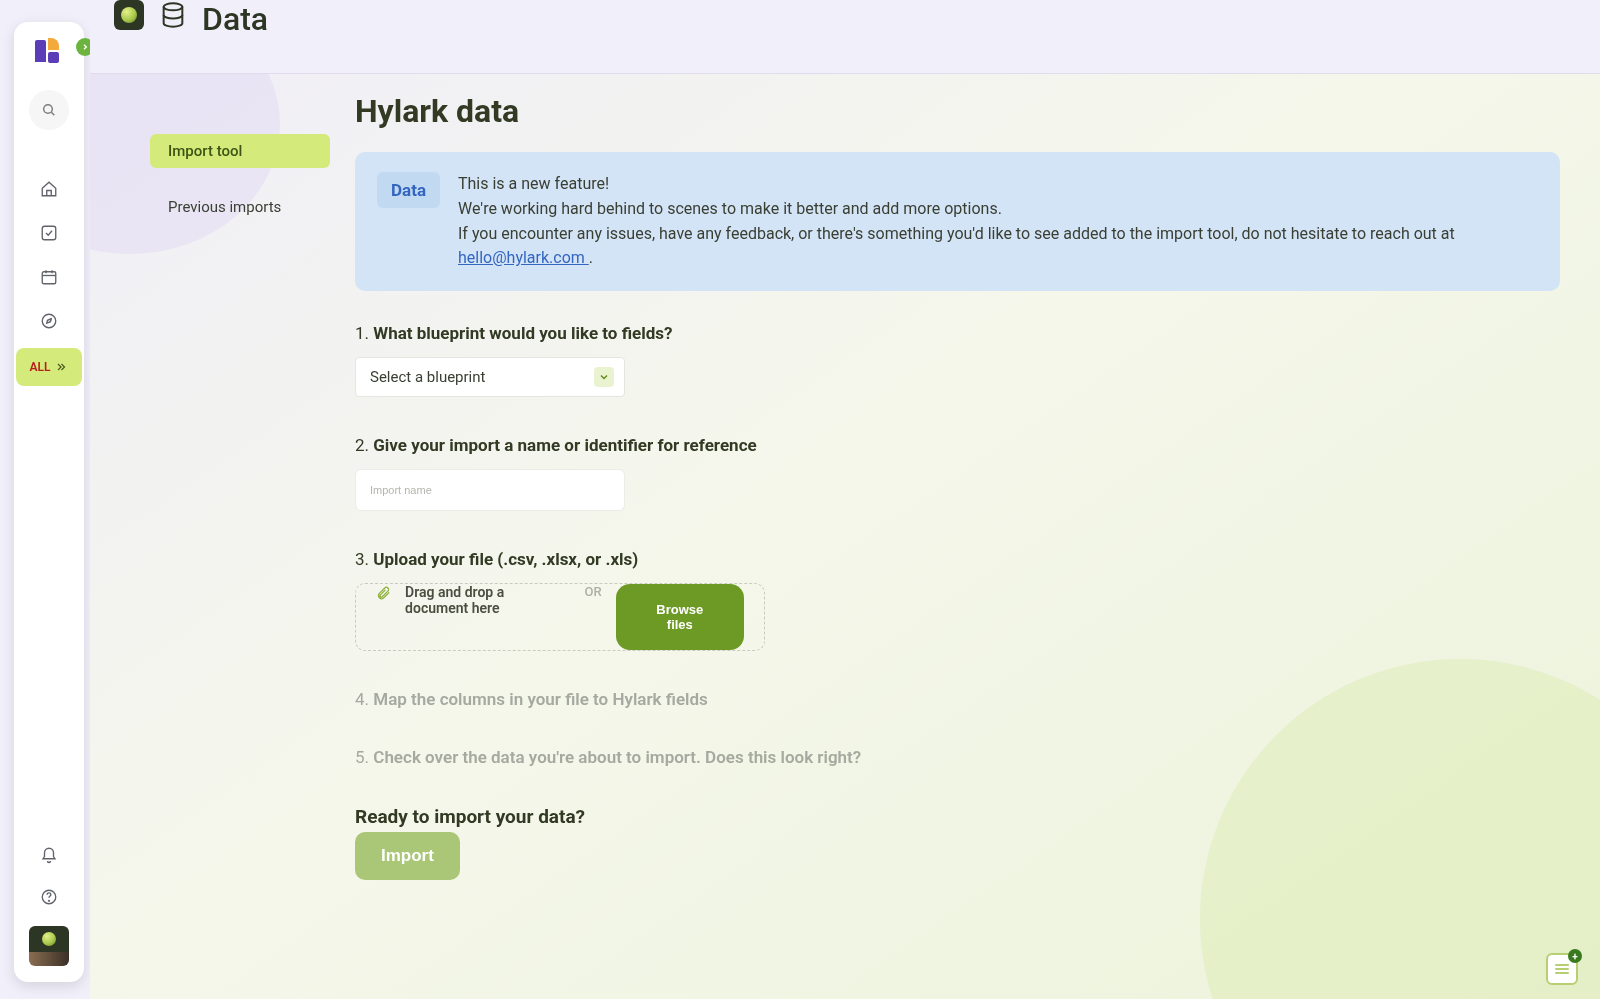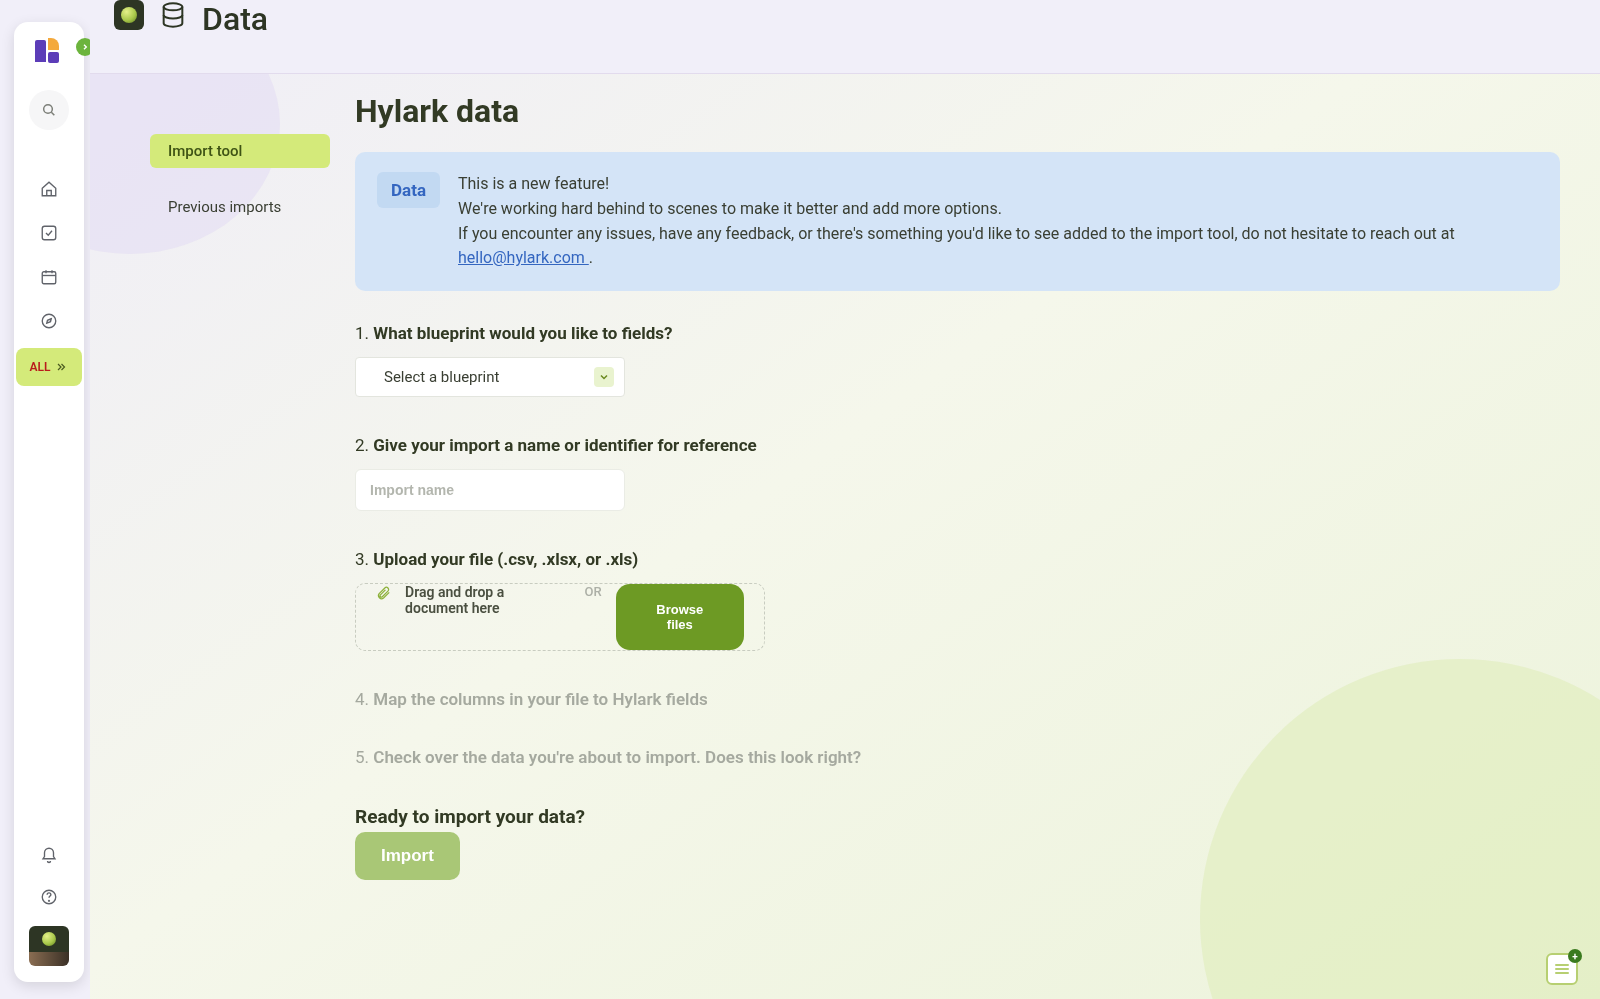--- a/index.html
+++ b/index.html
@@ -280,21 +280,21 @@
     }
     .step.disabled .step-label .txt { font-weight: 600; }
     .select-box {
       width: 270px;
       height: 40px;
       border: 1px solid #e3e5de;
       border-radius: 4px;
       background: #fff;
       display: flex;
       align-items: center;
-      padding: 0 10px 0 28px;
+      padding: 0 10px 0 14px;
       justify-content: space-between;
       font-size: 15px;
       color: #3a3f33;
     }
     .select-box .chev {
       width: 20px;
       height: 20px;
       border-radius: 4px;
       background: #e9f3cf;
       display: flex;
@@ -302,23 +302,22 @@
       justify-content: center;
       color: #6a8a1f;
     }
     .text-input {
       width: 270px;
       height: 42px;
       border: 1px solid #eaece5;
       border-radius: 6px;
       background: #fff;
       padding: 0 14px;
-      font-size: 14px;
+      font-size: 11px;
       color: #b91c1c;
-      font-weight: bold;
     }
     .text-input::placeholder { color: #b3b6ae; }
     .upload-box {
       width: 410px;
       height: 68px;
       border: 1.5px dashed #c8ccc0;
       border-radius: 10px;
       display: flex;
       padding: 0 20px;
       gap: 14px;

